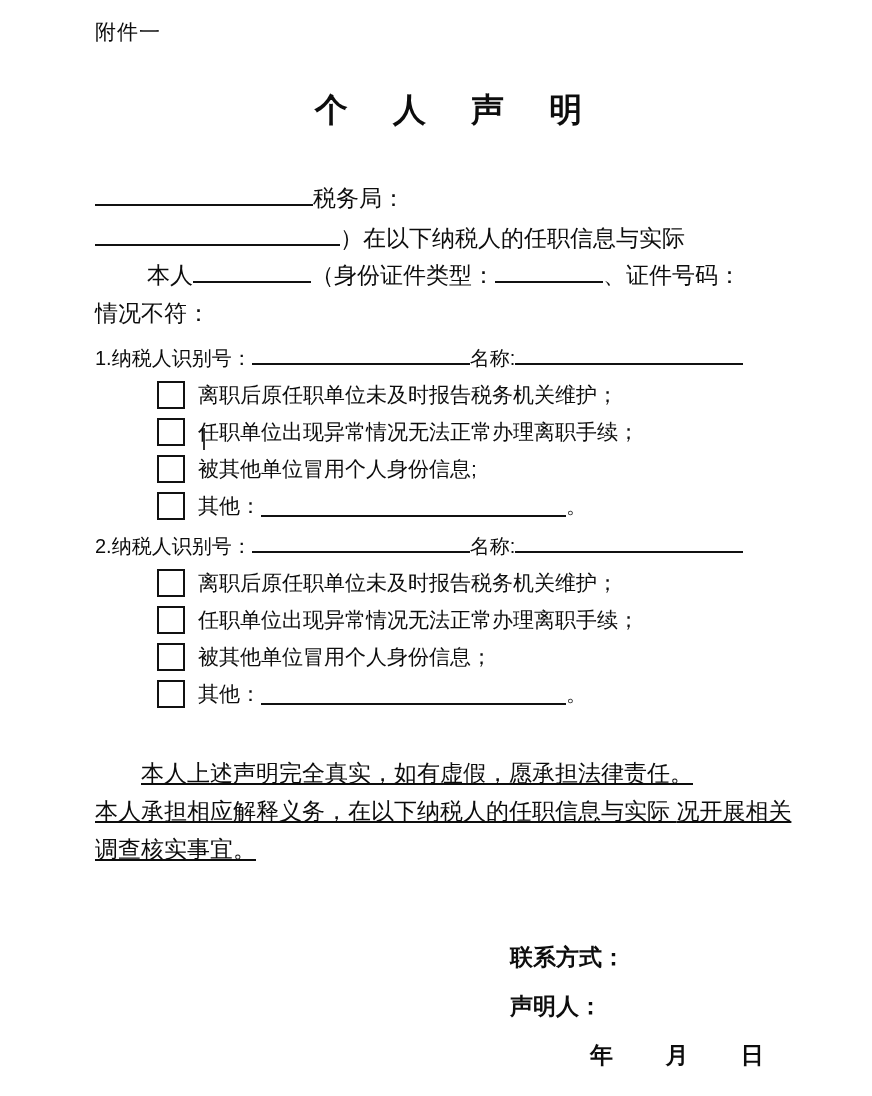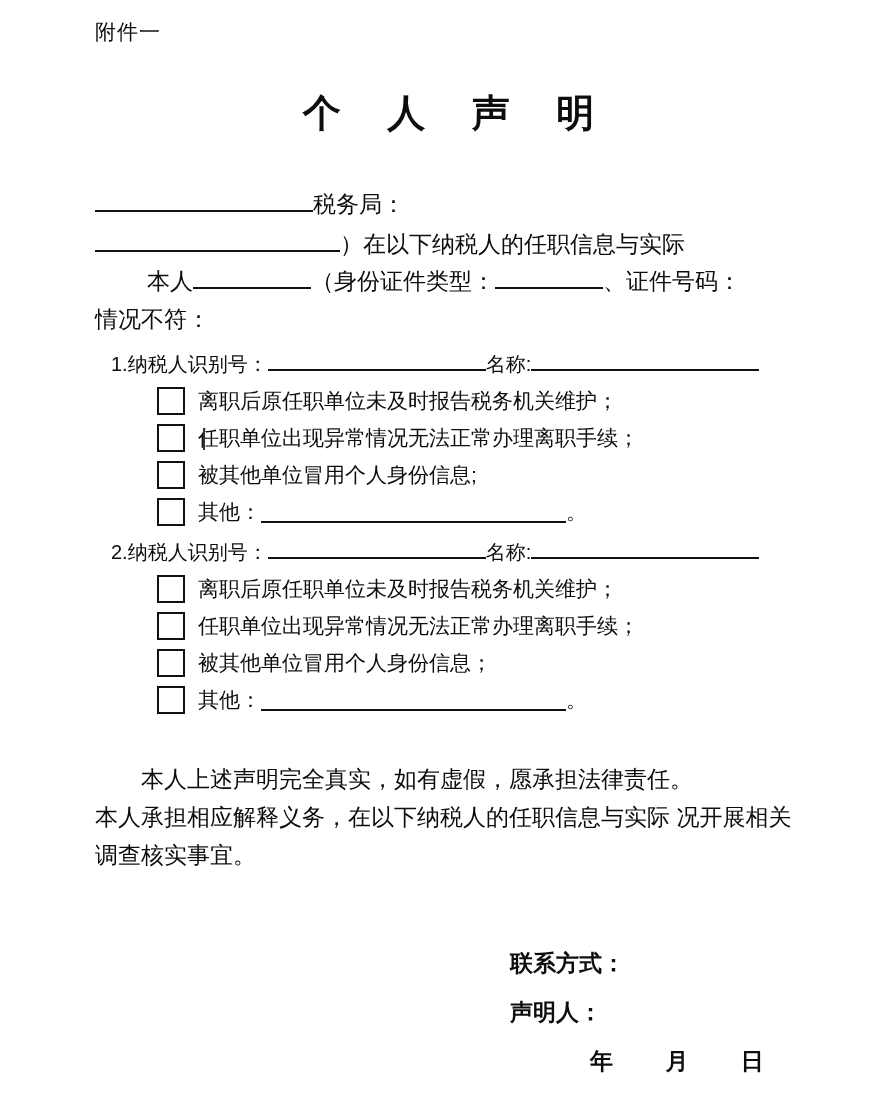--- a/index.html
+++ b/index.html
@@ -23,21 +23,21 @@
     padding: 10px 70px 0 95px;
   }
   .attachment-label {
     font-size: 21px;
     letter-spacing: 1px;
     margin-top: 8px;
     margin-bottom: 4px;
   }
   .doc-title {
     text-align: center;
-    font-size: 38px;
+    font-size: 33px;
     font-weight: bold;
     letter-spacing: 18px;
     margin-top: 42px;
     margin-bottom: 48px;
     padding-left: 18px;
   }
   .bureau-line {
     font-size: 23px;
     margin-top: 14px;
     margin-bottom: 6px;
@@ -63,21 +63,20 @@
     text-indent: 0;
     margin: 0;
   }
   .indent2 { margin-left: 52px; }
 
   .section-line {
     font-size: 21px;
     margin-top: 10px;
     margin-bottom: 4px;
     white-space: nowrap;
-    margin-left: 16px;
   }
   .section-line .sub {
     font-size: 20px;
   }
   .check-row {
     display: flex;
     align-items: center;
     margin: 9px 0 9px 62px;
     font-size: 21px;
   }
@@ -87,20 +86,21 @@
     border: 2px solid #111;
     margin-right: 13px;
     flex: 0 0 auto;
     background: #fff;
   }
   .check-label { white-space: nowrap; }
   .statement {
     font-size: 23px;
     line-height: 1.66;
     margin-top: 46px;
+    text-decoration: underline;
   }
   .statement .first { display: block; text-indent: 2em; }
   .sign-block {
     margin-top: 74px;
     font-size: 23px;
     font-weight: bold;
     padding-left: 415px;
   }
   .sign-row { margin-bottom: 18px; white-space: nowrap; }
   .date-row {

